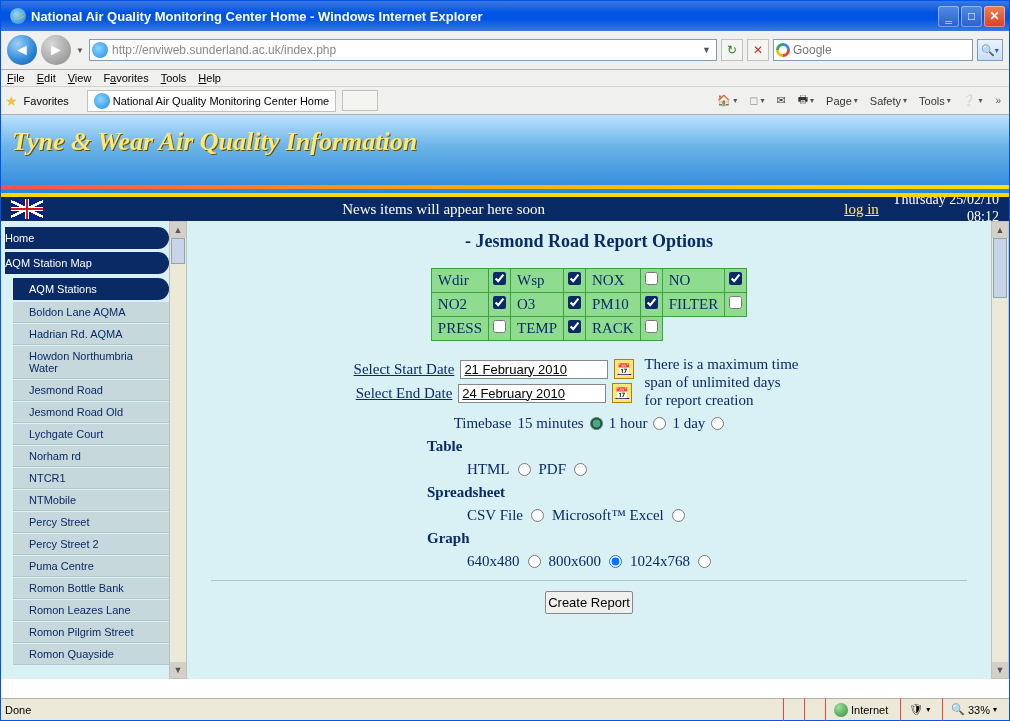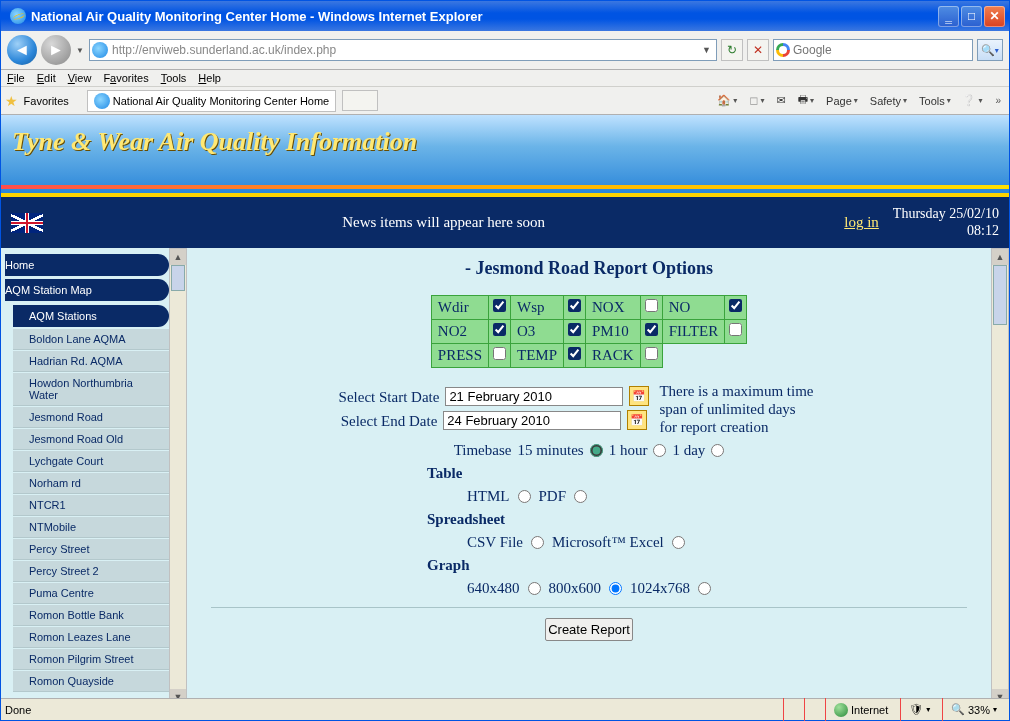--- a/index.html
+++ b/index.html
@@ -54,21 +54,21 @@
 
 .viewport { flex: 1; position: relative; overflow: hidden; background:#fff; }
 .page { position:absolute; inset:0; overflow:hidden; }
 
 
 .banner { height: 82px; background: linear-gradient(#bfe2ff 0%, #6bb4e8 40%, #2b86d9 100%); position: relative; padding: 12px 11px 0; border-bottom: 4px solid #ffd400; }
 .banner::after { content:""; position:absolute; left:0; right:0; bottom:4px; height:4px; background: linear-gradient(90deg,#ff4d4d,#ffb000 50%,#ffe000);}
 .banner-title { font: italic bold 26px Georgia, serif; color: #ffe873; text-shadow: 1px 1px 0 #6a4e00; }
 
 
-.navstrip { background: #0a2a66; color: #fff; height: 51px; display: flex; align-items: center; padding: 0 10px; font-family: Georgia, serif; font-size: 15px; }
+.navstrip { background: #0a2a66; color: #fff; height: 24px; display: flex; align-items: center; padding: 0 10px; font-family: Georgia, serif; font-size: 15px; }
 .flag { width: 32px; height: 20px; background: linear-gradient(#00247d,#00247d); position:relative; overflow:hidden;}
 .flag::before{content:"";position:absolute;inset:0;background:
   linear-gradient(to bottom,transparent 40%,#fff 40%,#fff 60%,transparent 60%),
   linear-gradient(to right,transparent 43%,#fff 43%,#fff 57%,transparent 57%),
   linear-gradient(26deg,transparent 46%,#fff 46%,#fff 54%,transparent 54%),
   linear-gradient(-26deg,transparent 46%,#fff 46%,#fff 54%,transparent 54%);}
 .flag::after{content:"";position:absolute;inset:0;background:
   linear-gradient(to bottom,transparent 44%,#cf142b 44%,#cf142b 56%,transparent 56%),
   linear-gradient(to right,transparent 46%,#cf142b 46%,#cf142b 54%,transparent 54%);}
 .news-text { flex: 1; text-align: center; }
@@ -89,23 +89,23 @@
 .side-sub  { background: #0a2a66; color: #fff; border-radius: 0 12px 12px 0; padding: 5px 10px 5px 16px; margin: 4px 0 2px 8px; font-size: 11px; cursor:default;}
 .side-item { background: #c6d8dc; color: #0a2a66; padding: 4px 10px 4px 16px; margin: 0 0 1px 8px; font-size: 11px; border-bottom: 1px solid #b3c8cc; cursor:default;}
 
 .main { flex: 1; padding: 10px 20px 6px; color: #0a2a66; font-family: Georgia, serif; position:relative; }
 .main h2 { text-align: center; font-size: 18px; font-weight: bold; margin-bottom: 16px; }
 .pollutant-grid { margin: 0 auto 14px; border-collapse: collapse; }
 .pollutant-grid td { background: #8fdc91; border: 1px solid #3aa33c; padding: 3px 6px; font-size: 15px; color:#0a2a66;}
 .pollutant-grid td.cb { width:22px;text-align:center;padding:2px;}
 .pollutant-grid input[type=checkbox]{accent-color:#0a2a66;}
 
-.date-row { display: flex; align-items: flex-end; justify-content: center; gap: 6px; margin: 4px 0; font-size: 15px;}
+.date-row { display: flex; align-items: center; justify-content: center; gap: 6px; margin: 4px 0; font-size: 15px; text-decoration: underline;}
 .date-row label { white-space: nowrap; }
-.date-row input { width: 178px; font-size: 13px; border:1px solid #888; padding:1px 3px; font-family:Tahoma,sans-serif;}
+.date-row input { width: 148px; font-size: 13px; border:1px solid #888; padding:1px 3px; font-family:Tahoma,sans-serif;}
 .cal-btn { width:20px;height:20px;border:1px solid #b08000;background:#ffe480;display:flex;align-items:center;justify-content:center;font-size:11px;}
 .date-note { font-size: 15px; line-height: 1.2; width: 180px; }
 
 .opt-row { text-align: center; font-size: 15px; margin: 6px 0; }
 .opt-row strong { display:block;text-align:left;margin-left:220px;font-size:15px;font-weight:bold;}
 .opt-inline { display:flex;gap:6px;justify-content:center;align-items:center;}
 .opt-row input[type=radio]{accent-color:#4a8;}
 .subopt { text-align:left;margin-left:260px;font-size:15px;display:flex;gap:8px;align-items:center;}
 
 hr.sep { border:none;border-top:1px solid #a8c4c8;margin:10px 4px;}

